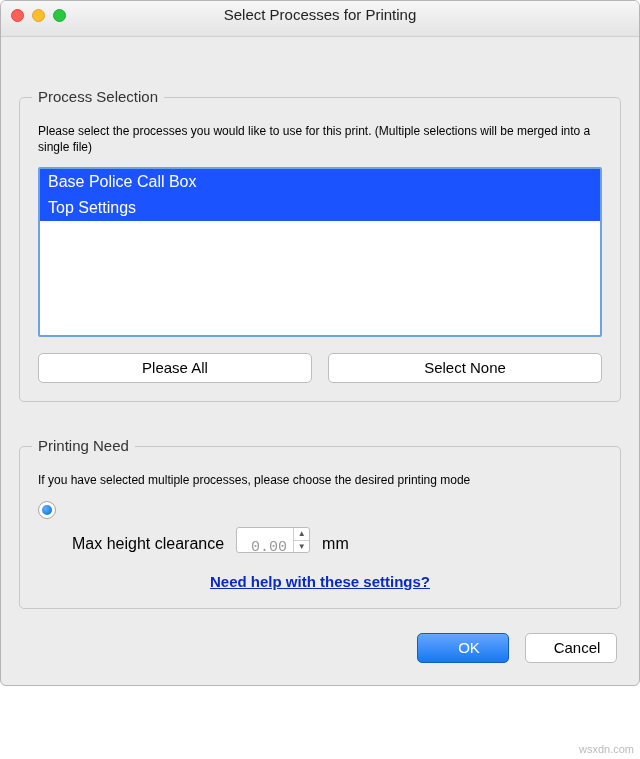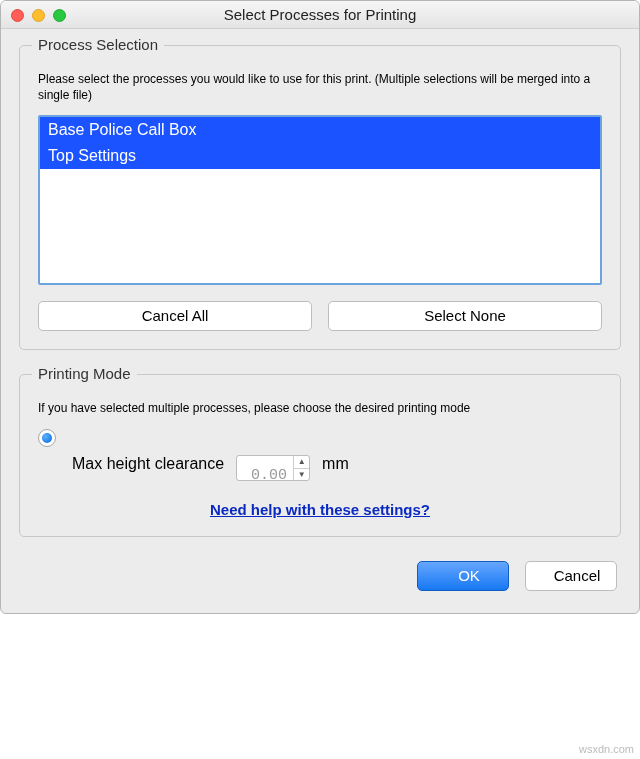--- a/index.html
+++ b/index.html
@@ -12,21 +12,21 @@
   }
   .window {
     width: 640px;
     background: #ececec;
     border: 1px solid #b5b5b5;
     border-radius: 6px;
     overflow: hidden;
   }
   .titlebar {
     position: relative;
-    height: 28px;
+    height: 36px;
     background: linear-gradient(#f6f6f6, #e4e4e4);
     border-bottom: 1px solid #cfcfcf;
     text-align: center;
     line-height: 28px;
     font-size: 15px;
     font-weight: 500;
     color: #222;
   }
   .traffic {
     position: absolute;
@@ -43,20 +43,21 @@
   .body {
     padding: 16px 18px 18px 18px;
   }
   .groupbox {
     position: relative;
     border: 1px solid #c8c8c8;
     border-radius: 5px;
     padding: 26px 18px 18px 18px;
     margin-bottom: 24px;
     background: #ececec;
+    margin-top: 44px;
   }
   .group-label {
     position: absolute;
     top: -10px;
     left: 12px;
     background: #ececec;
     padding: 0 6px;
     font-size: 15px;
     color: #333;
   }
@@ -111,21 +112,21 @@
     display: inline-flex; align-items: center; justify-content: center;
     flex-shrink: 0;
   }
   .radio .dot {
     width: 10px; height: 10px; border-radius: 50%;
     background: radial-gradient(circle at 35% 35%, #5cb3ff, #0066e0);
   }
   .indent {
     margin-left: 34px;
     display: flex;
-    align-items: flex-start;
+    align-items: flex-end;
     gap: 12px;
     font-size: 16px;
   }
   .numfield {
     display: inline-flex;
     align-items: stretch;
     border: 1px solid #bcbcbc;
     background: #fff;
     height: 26px;
     border-radius: 3px;
@@ -209,27 +210,27 @@
   <div class="body">
 
     <div class="groupbox">
       <div class="group-label">Process Selection</div>
       <div class="desc">Please select the processes you would like to use for this print. (Multiple selections will be merged into a single file)</div>
       <div class="listbox">
         <div class="listitem selected">Base Police Call Box</div>
         <div class="listitem selected">Top Settings</div>
       </div>
       <div class="btnrow">
-        <div class="btn">Cancel All</div>
+        <div class="btn">Please All</div>
         <div class="btn">Select None</div>
       </div>
     </div>
 
     <div class="groupbox">
-      <div class="group-label">Printing Mode</div>
+      <div class="group-label">Printing Need</div>
       <div class="desc">If you have selected multiple processes, please choose the desired printing mode</div>
 
       <div class="radiorow">
         <span class="radio">
             <span class="dot"></span>
           </span>
       </div>
 
 
       <div class="indent">

